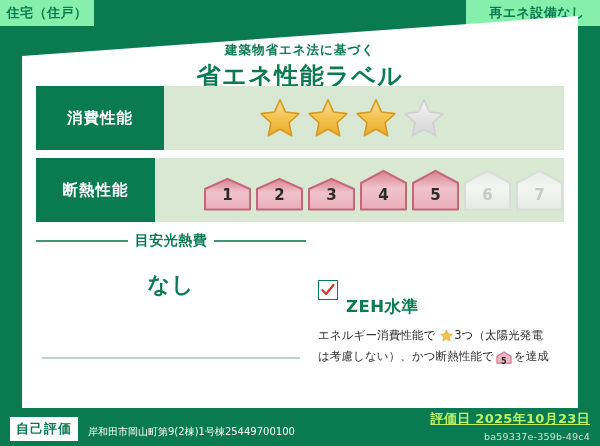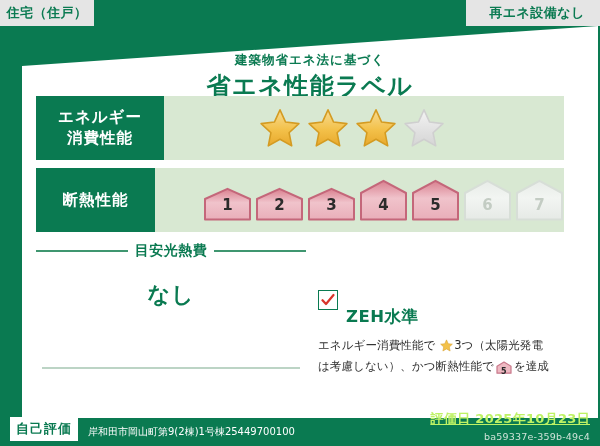--- a/index.html
+++ b/index.html
@@ -7,31 +7,31 @@
     width:600px;height:446px;
     background:#0b7a52;
     font-family:"DejaVu Sans","Liberation Sans",sans-serif;
     overflow:hidden;
     position:relative;
   }
   #label-root{position:absolute;inset:0;background:#0a7a51;}
 
   
   .tag{
-    position:absolute;top:0;background:#e5e5e5;
+    position:absolute;top:0;background:#86efac;
     color:#0a7a51;font-weight:700;
     display:flex;align-items:center;justify-content:center;
     letter-spacing:.5px;
   }
   #tag-left{left:0;width:94px;height:26px;font-size:13px;}
   #tag-right{right:0;width:126px;height:26px;font-size:13px;padding-left:8px;}
 
   
   #card{
-    position:absolute;left:22px;top:26px;width:556px;height:392px;padding-left:20px;
+    position:absolute;left:22px;top:16px;width:556px;height:392px;
   }
   #card-roof{
     position:absolute;left:0;top:0;width:100%;height:58px;
     background:#ffffff;
     clip-path:polygon(0 100%, 0 40px, 100% 0, 100% 100%);
   }
   #card-body{
     position:absolute;left:0;top:52px;width:100%;height:340px;background:#ffffff;
   }
 
@@ -138,21 +138,20 @@
     <div id="card-roof"></div>
     <div id="card-body"></div>
 
     <div id="title-block">
       <div id="title-sub">建築物省エネ法に基づく</div>
       <div id="title-main">省エネ性能ラベル</div>
     </div>
 
     <div id="row-energy" class="perf-row">
       <div class="perf-label">
-        <span>エネルギー</span>
         <span>消費性能</span>
       </div>
       <div class="perf-value">
         <div id="stars">
             <svg class="star" viewBox="0 0 24 24">
               <defs>
                 <linearGradient id="sg0" x1="0" y1="0" x2="0" y2="1">
                   <stop offset="0%" stop-color="#f7dc94"></stop>
                   <stop offset="55%" stop-color="#f3c14a"></stop>
                   <stop offset="100%" stop-color="#e8a82c"></stop>

